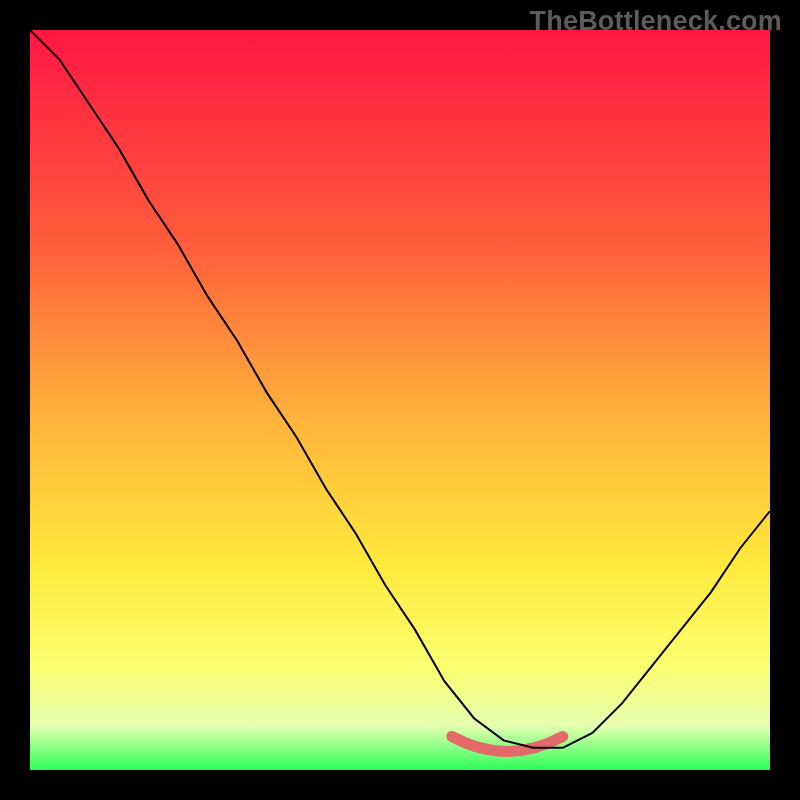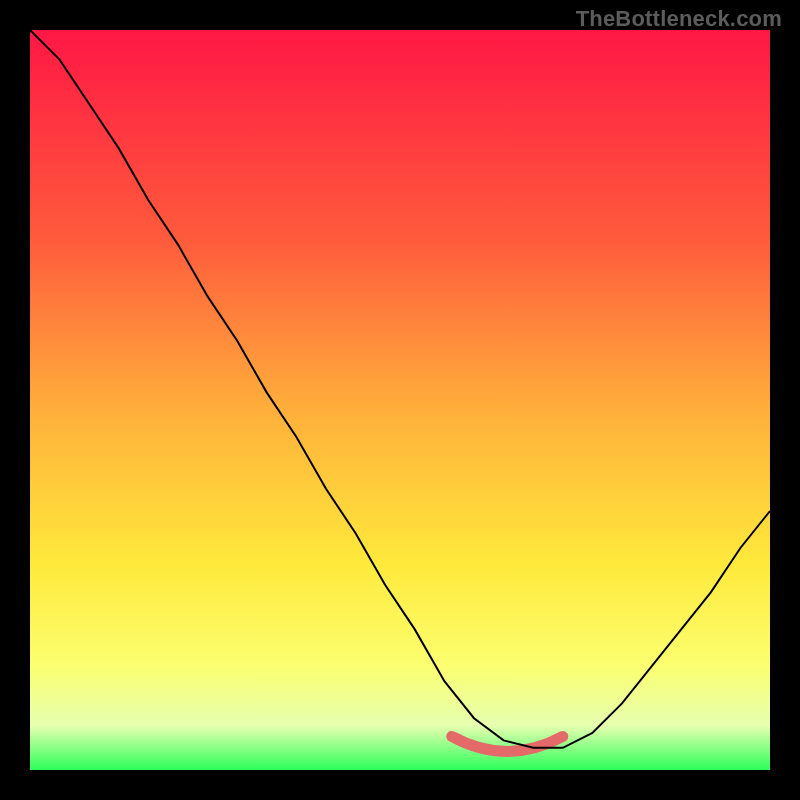--- a/index.html
+++ b/index.html
@@ -8,21 +8,21 @@
     position: relative;
     width: 800px;
     height: 800px;
     background: #000;
   }
   .watermark {
     position: absolute;
     top: 6px;
     right: 18px;
     font-family: Arial, Helvetica, sans-serif;
-    font-size: 22px;
+    font-size: 27px;
     font-weight: 600;
     color: #5c5c5c;
     letter-spacing: 0.2px;
   }
   .plot {
     position: absolute;
     left: 30px;
     top: 30px;
     width: 740px;
     height: 740px;

